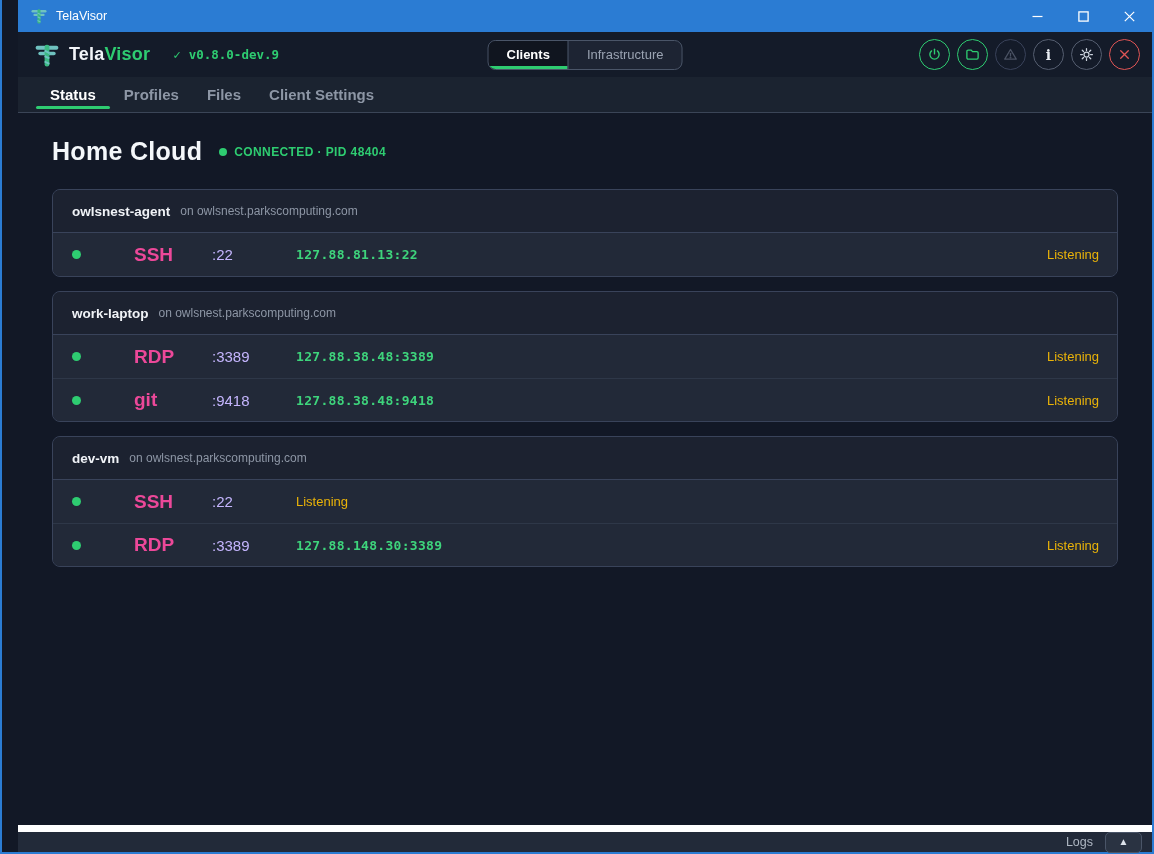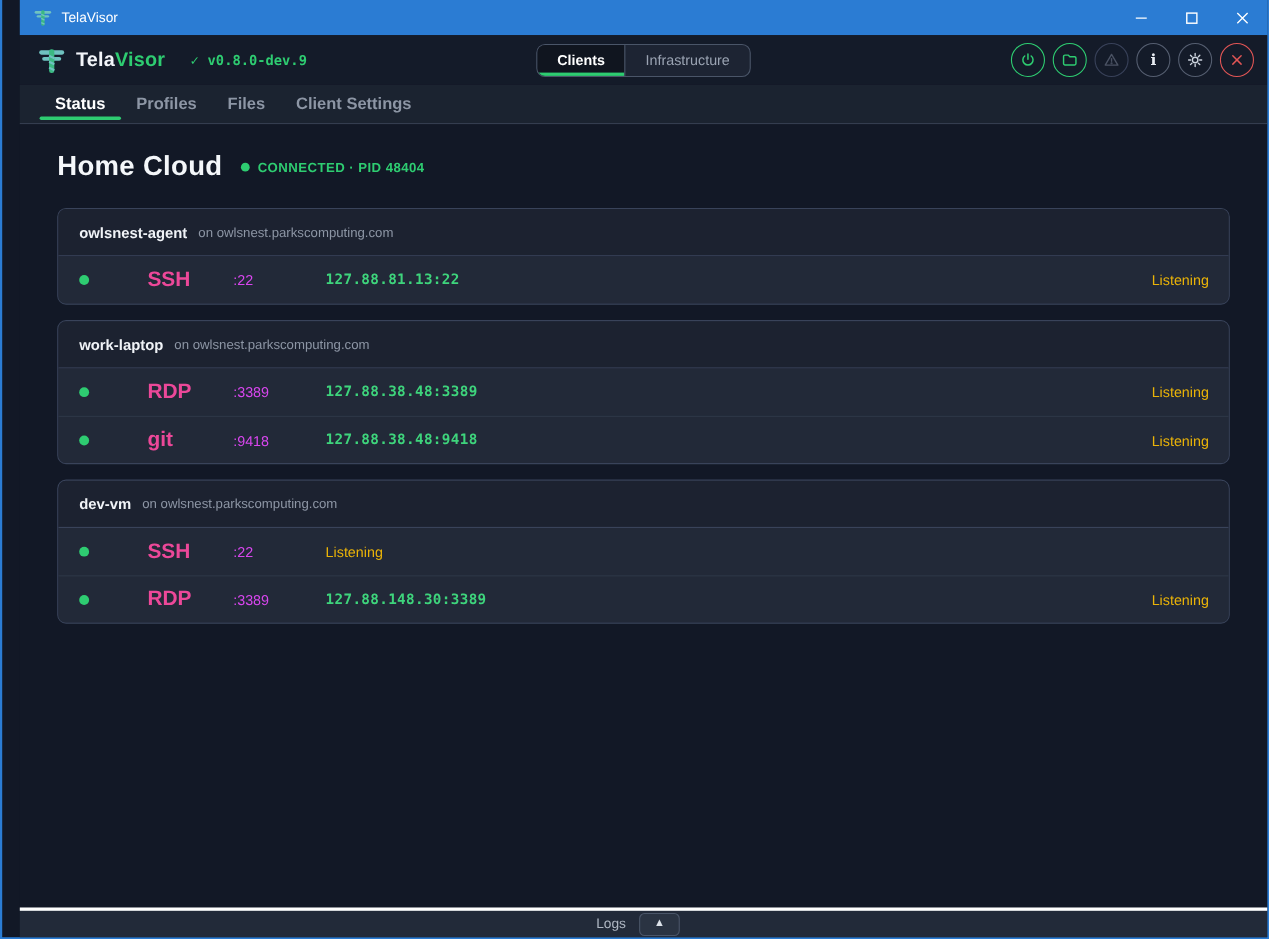--- a/index.html
+++ b/index.html
@@ -161,33 +161,33 @@
     height:43px;
     display:grid;
     grid-template-columns:14px 126px 84px 1fr auto;
     align-items:center;
     padding:0 18px 0 19px;
     background:#222938;
   }
   .service-row + .service-row{ border-top:1px solid #2e3748; }
   .dot{ width:9px; height:9px; border-radius:50%; background:#2ecc71; }
   .svc-name{ font-size:19px; font-weight:bold; color:#ec4899;margin-left:48px; }
-  .svc-port{ font-size:13px; color:#d946ef; }
+  .svc-port{ font-size:15px; color:#c4b5fd; }
   .svc-addr{
     font-family:"DejaVu Sans Mono", monospace;
     font-size:13px; font-weight:bold;
     color:#3ed47c; letter-spacing:.3px;
   }
   .svc-state{ font-size:13px; color:#eab308; }
   
   .footer{
     height:27px; flex:0 0 27px;
     background:#222a39;
-    border-top:3px solid #ffffff;
-    display:flex; align-items:center; justify-content:center;
+    border-top:7px solid #ffffff;
+    display:flex; align-items:center; justify-content:flex-end;
     gap:12px; padding-right:10px;
   }
   .logs-label{ font-size:12.5px; color:#aeb6c2; }
   .logs-btn{
     width:37px; height:21px;
     border:1px solid #4a5568; border-radius:5px;
     background:#2a3342;
     display:flex; align-items:center; justify-content:center;
     color:#dde3ea; font-size:10px; line-height:1;
     cursor:default;

